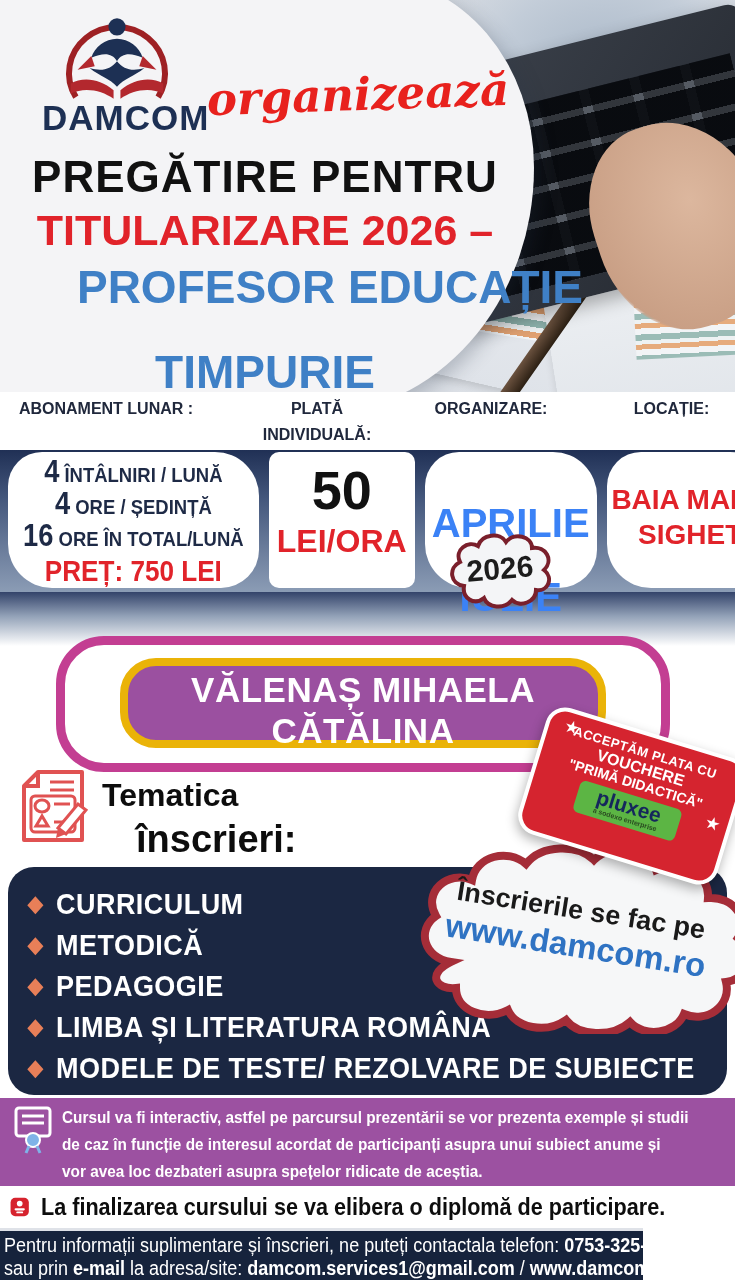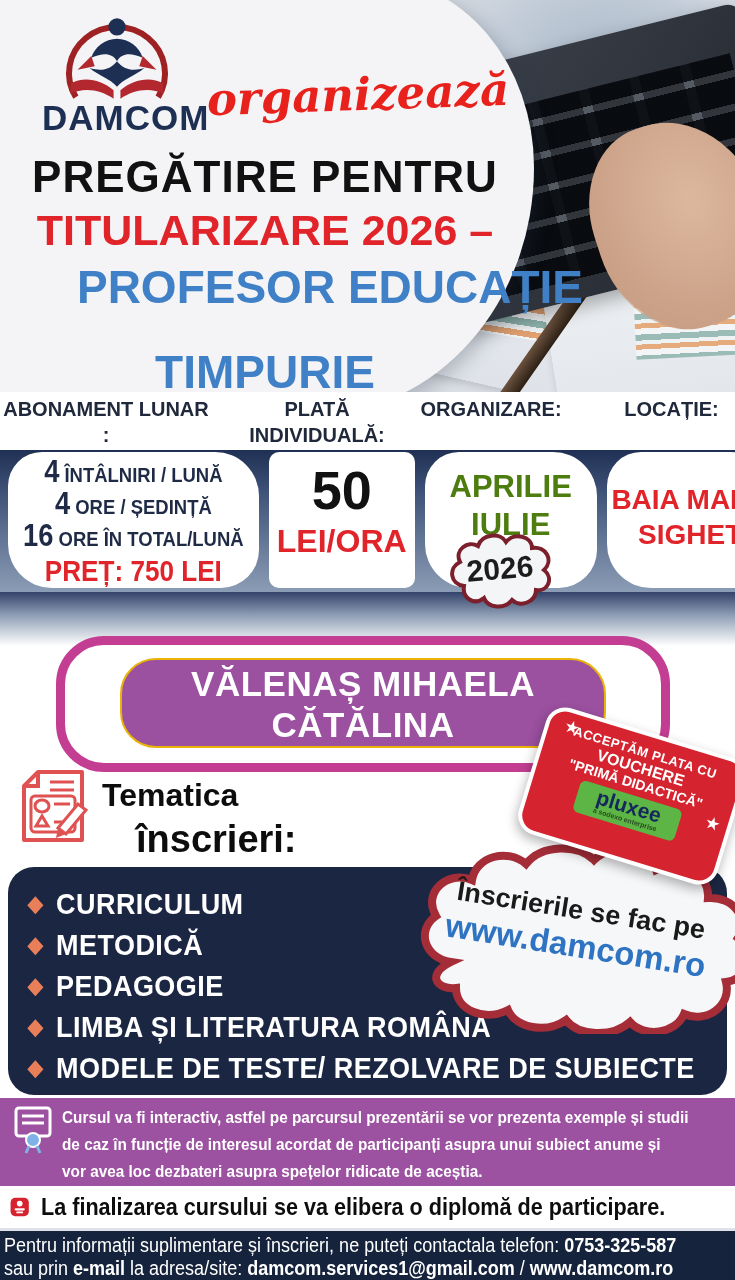--- a/index.html
+++ b/index.html
@@ -42,48 +42,48 @@
   .script{position:absolute;left:198px;top:68px;width:320px;text-align:center;
     font-family:"DejaVu Serif",serif;font-style:italic;font-weight:bold;color:#e8211d;font-size:45px;transform:rotate(-2deg);}
   .h-line{position:absolute;white-space:nowrap;font-weight:900;text-align:center;}
   .h1{left:0;width:530px;top:152px;font-size:44px;color:#111111;letter-spacing:1px;}
   .h2{left:0;width:530px;top:206px;font-size:43px;color:#e1232a;}
   .h3{left:0;width:660px;top:260px;font-size:46px;color:#3f80c6;}
   .h4{left:0;width:530px;top:314px;font-size:46px;color:#3f80c6;margin-top:31px;}
 
   
   .plans-header{position:absolute;left:0;top:392px;width:735px;height:58px;background:#ffffff;display:flex;z-index:2;}
-  .plans-header .col{font-weight:800;color:#20283c;font-size:20px;line-height:26px;text-align:center;padding-top:4px;}
+  .plans-header .col{font-weight:800;color:#20283c;font-size:16px;line-height:26px;text-align:center;padding-top:4px;}
   .c1{flex:0 0 212px;} .c2{flex:0 0 162px;margin-left:24px;} .c3{flex:0 0 186px;} .c4{flex:0 0 175px;}
 
   
   .plans-band{position:absolute;left:0;top:450px;width:735px;height:142px;
     background:linear-gradient(#203055 0%,#45587d 35%,#8success 100%);
     background:linear-gradient(#203055 0%,#45587d 35%,#8b9cb5 100%);display:flex;gap:10px;padding:2px 0 0 8px;box-sizing:border-box;z-index:2;}
   .plan-box{background:#ffffff;border-radius:34px 44px 38px 44px;height:136px;text-align:center;box-sizing:border-box;position:relative;}
   .b1{flex:0 0 202px;padding-top:5px;} .b2{flex:0 0 146px;padding-top:7px;border-radius:10px;} .b3{flex:0 0 172px;padding-top:16px;} .b4{flex:0 0 167px;padding-top:30px;}
   .b1 .row{font-weight:800;color:#1e2a46;font-size:21px;line-height:29px;white-space:nowrap;transform:scaleX(.88);transform-origin:50% 50%;}
   .b1 .row .num{font-size:31px;}
   .b1 .price{font-weight:800;color:#e1232a;font-size:29px;line-height:36px;white-space:nowrap;transform:scaleX(.9);transform-origin:50% 50%;}
   .b2 .amount{font-weight:900;color:#111;font-size:54px;line-height:62px;}
   .b2 .unit{font-weight:900;color:#e1232a;font-size:32px;line-height:40px;}
-  .b3 .m{font-weight:900;color:#4d7c0f;font-size:31px;line-height:38px;}
+  .b3 .m{font-weight:900;color:#3b82f6;font-size:40px;line-height:38px;margin-top:36px;}
   .b4 .m{font-weight:900;color:#e1232a;font-size:28px;line-height:35px;}
   .band-fade{position:absolute;left:0;top:592px;width:735px;height:54px;
     background:linear-gradient(#33436a 0%,#93a2b8 45%,#ffffff 100%);z-index:1;}
   .cloud2026{position:absolute;left:444px;top:528px;width:112px;height:82px;z-index:4;}
   .cloud2026 .year{position:absolute;left:0;top:24px;width:112px;text-align:center;
     font-weight:900;font-size:30px;color:#1c1c1c;transform:rotate(-5deg);}
 
   
   .lector-heading{position:absolute;left:188px;top:594px;width:360px;height:62px;background:#ffffff;z-index:4;
     display:flex;align-items:center;justify-content:center;gap:14px;}
   .lector-heading .label{font-weight:900;font-size:46px;color:#141414;letter-spacing:1px;}
   .lector-frame{position:absolute;left:56px;top:636px;width:596px;height:118px;border:9px solid #c33e92;border-radius:48px;z-index:3;}
-  .lector-name{position:absolute;left:120px;top:658px;width:486px;height:90px;background:#9b50a0;border:2px solid #eab308;
+  .lector-name{position:absolute;left:120px;top:658px;width:486px;height:90px;background:#9b50a0;border:8px solid #eab308;
     border-radius:36px;z-index:4;color:#ffffff;font-weight:800;font-size:35px;line-height:41px;text-align:center;
     box-sizing:border-box;padding-top:3px;letter-spacing:.5px;}
 
   
   .tematica{position:absolute;left:16px;top:766px;z-index:2;display:flex;gap:10px;}
   .tematica .txt{padding-top:6px;}
   .tematica .t1{font-weight:800;font-size:32px;color:#0d0d0d;line-height:46px;}
   .tematica .t2{font-weight:800;font-size:38px;color:#0d0d0d;line-height:42px;padding-left:34px;}
 
   
@@ -118,21 +118,21 @@
     transform:scaleX(.93);transform-origin:0 50%;}
   .cert-icon{position:absolute;left:12px;top:8px;}
 
   
   .diploma-strip{position:absolute;left:0;top:1186px;width:735px;height:42px;background:#ffffff;z-index:2;
     display:flex;align-items:center;gap:12px;padding-left:10px;box-sizing:border-box;}
   .diploma-strip .txt{font-weight:800;font-size:24px;color:#0d0d0d;white-space:nowrap;
     transform:scaleX(.9);transform-origin:0 50%;}
 
   
-  .footer{position:absolute;left:0;top:1228px;width:735px;height:52px;background:#16233c;z-index:2;
+  .footer{position:absolute;left:0;top:1228px;width:643px;height:52px;background:#16233c;z-index:2;
     color:#ffffff;box-sizing:border-box;padding:3px 0 0 4px;border-top:3px solid #dfe2e8;}
   .footer .ln{font-size:20px;line-height:23px;white-space:nowrap;transform:scaleX(.9);transform-origin:0 50%;}
   .footer b{font-weight:800;}
 </style>
 </head>
 <body>
 
 <div id="poster">
 
   <div class="photo">

